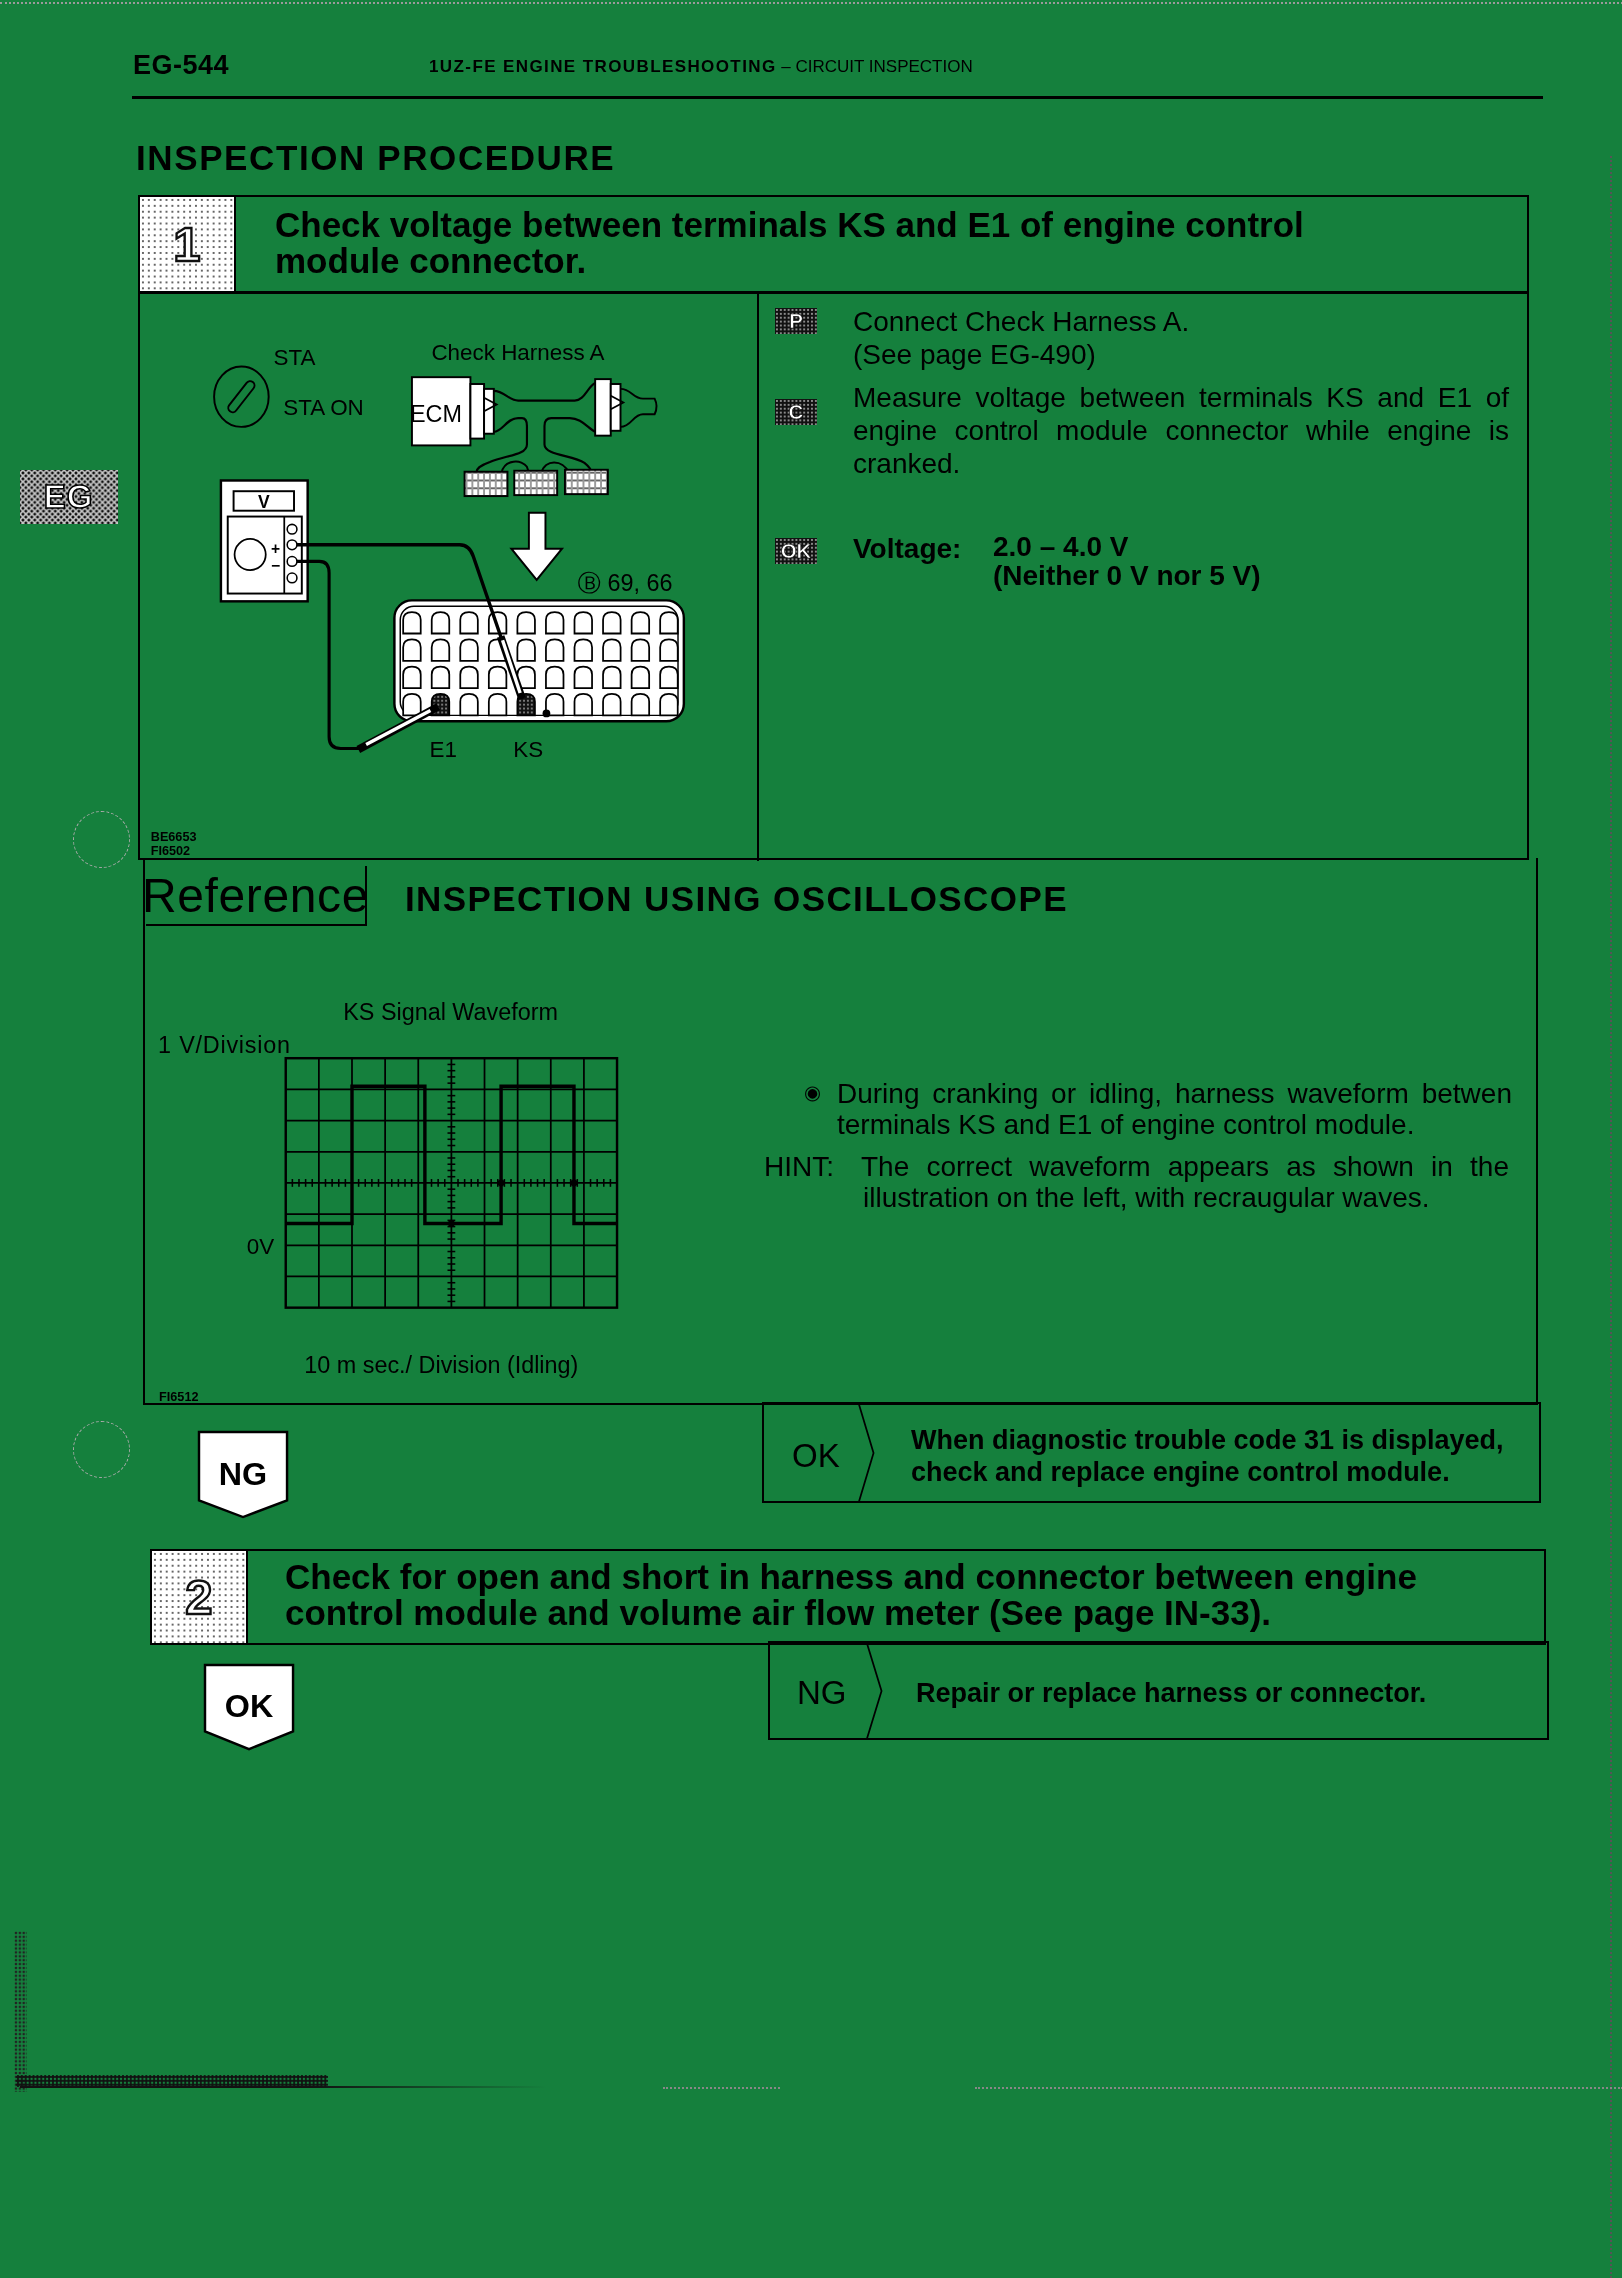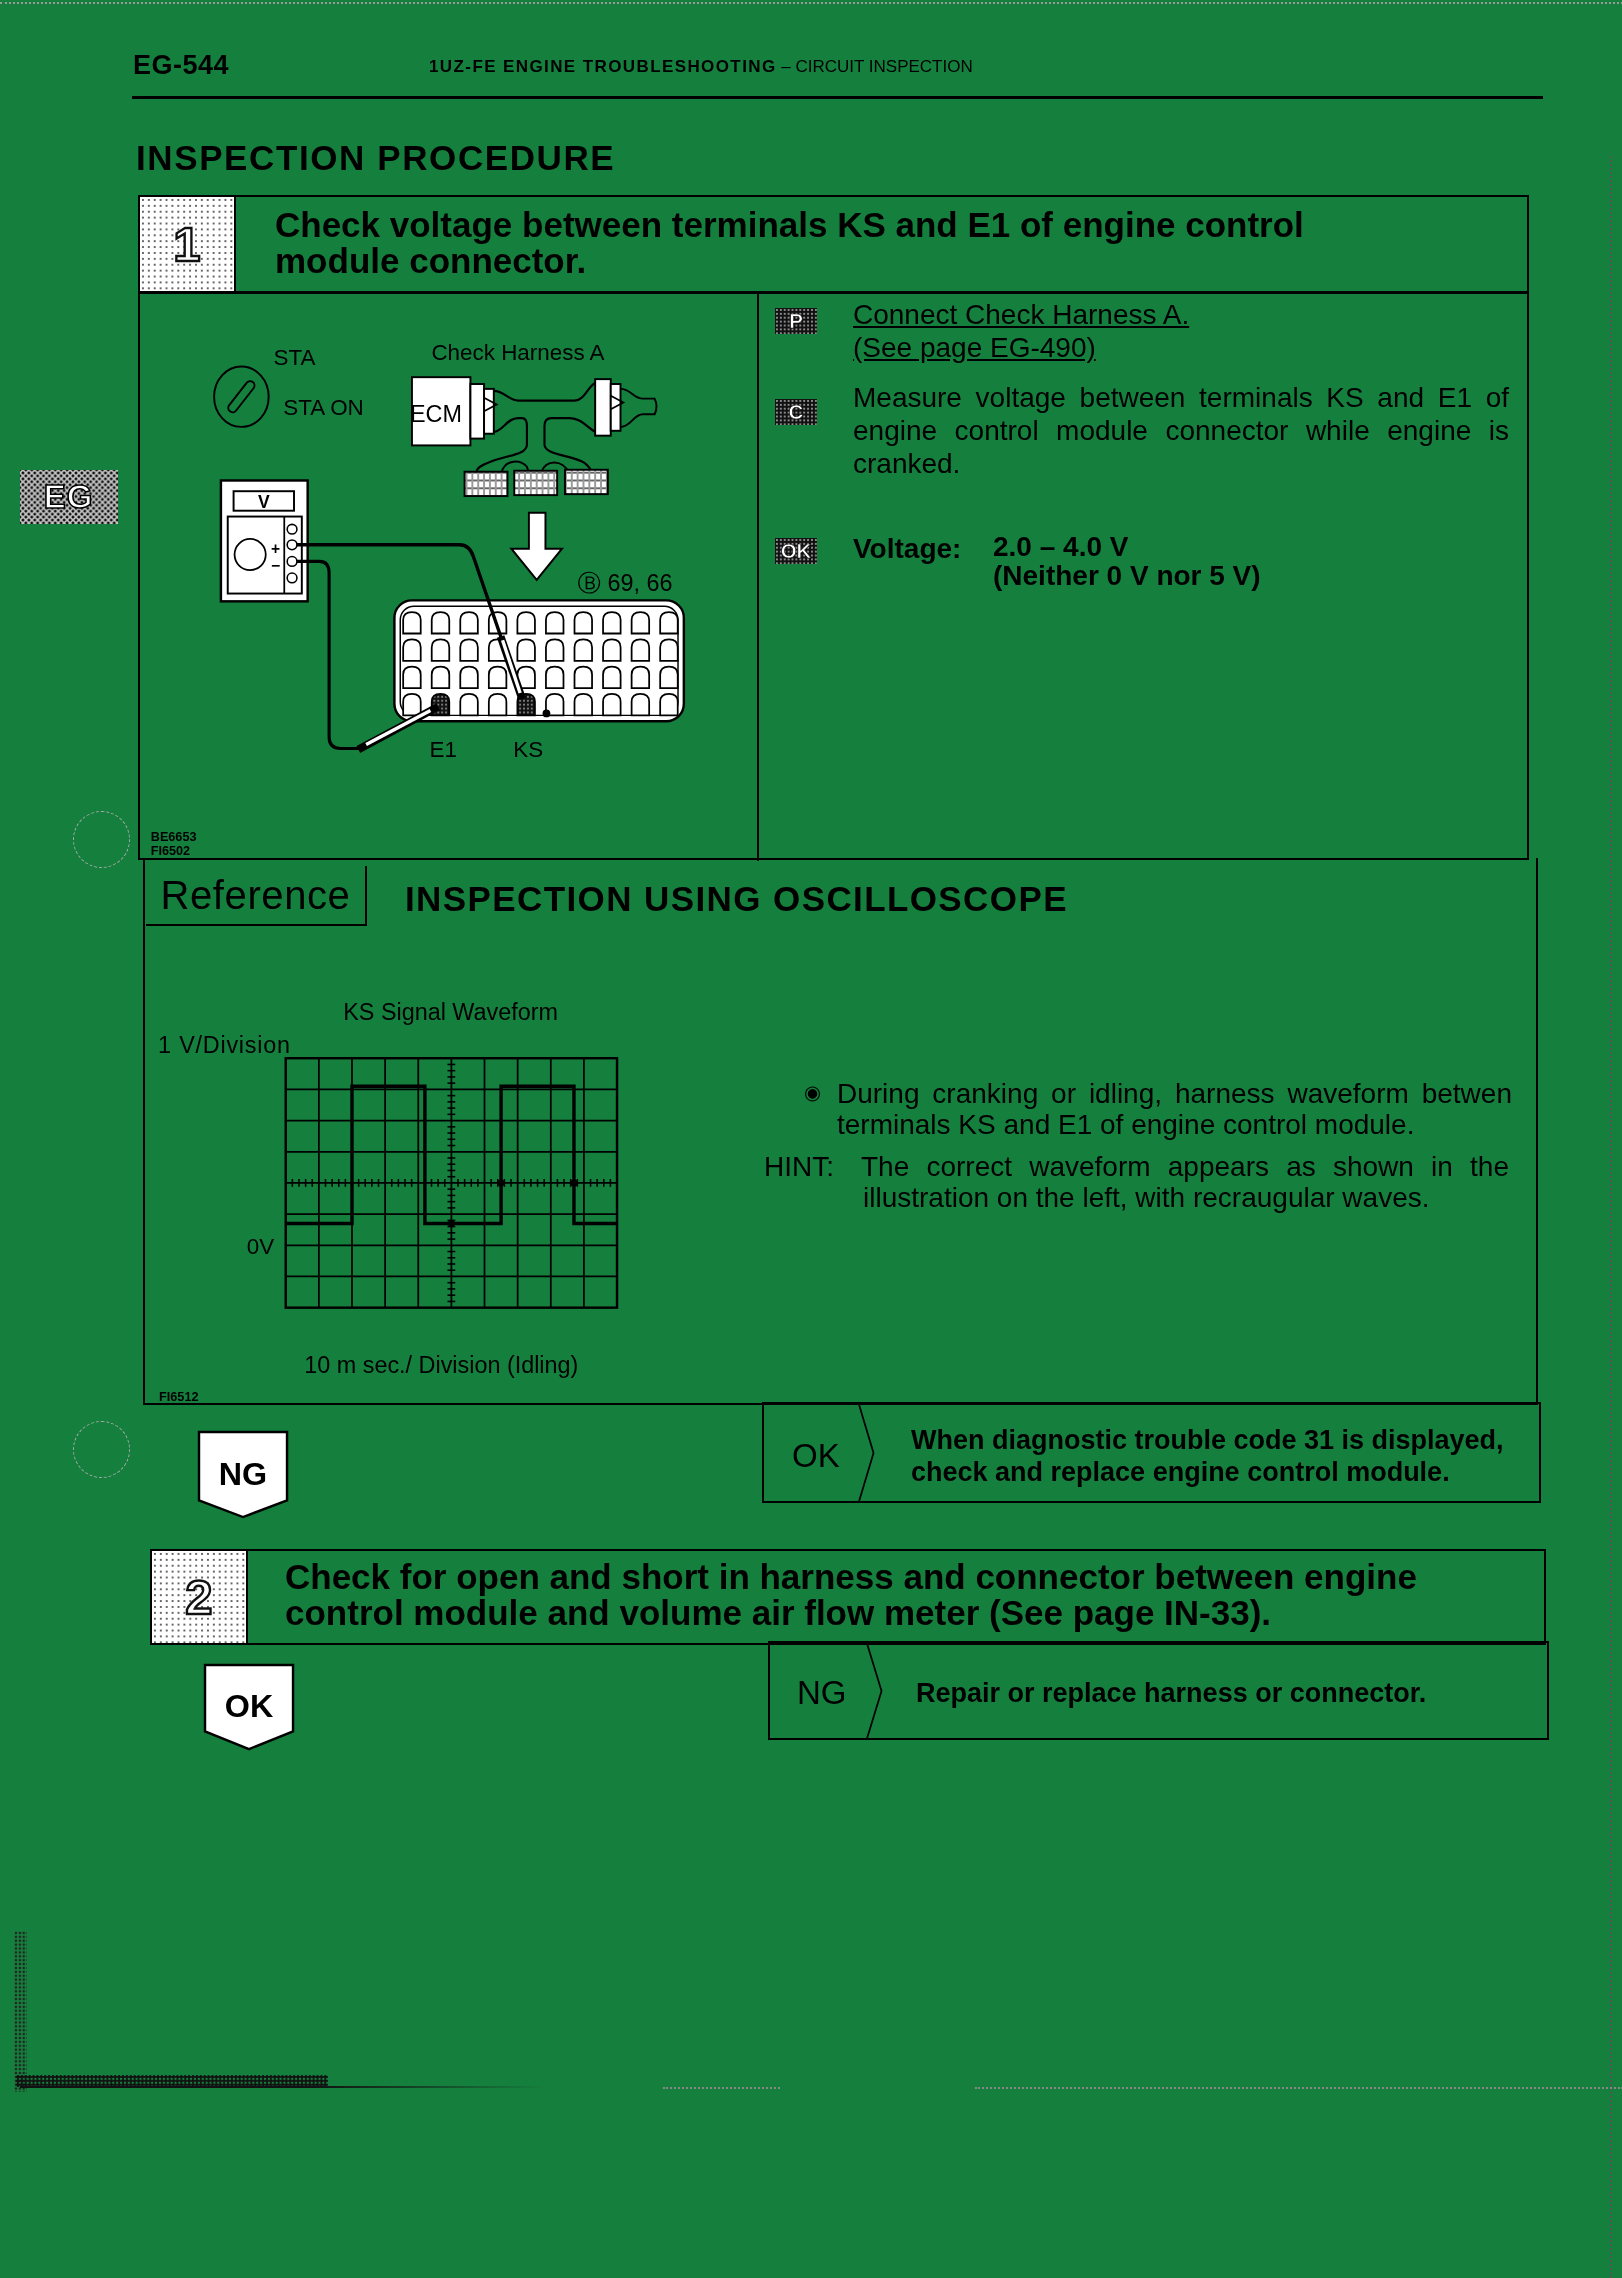--- a/index.html
+++ b/index.html
@@ -51,21 +51,21 @@
   .badge { width:42px; height:26px; box-sizing:border-box;
            background-color:#111;
            background-image:radial-gradient(#8a8a8a 0.9px, transparent 1.3px); background-size:3.9px 3.9px;
            color:#fff; font-size:20.5px; font-weight:bold; line-height:26px; text-align:center; -webkit-text-stroke:0.6px #000; }
   .body-txt { font-size:28px; line-height:33px; }
   .just { text-align:justify; text-align-last:justify; white-space:nowrap; }
   .bold { font-weight:bold; }
 
   
   .ref-label-box { left:146px; top:866px; width:221px; height:60px; box-sizing:border-box; border:2.4px solid #000; border-top:none; border-left:none;
-                   display:flex; align-items:center; justify-content:center; font-size:40px; letter-spacing:0.6px; }
+                   display:flex; align-items:center; justify-content:center; font-size:48px; letter-spacing:0.6px; }
   .ref-title { left:405px; top:881px; font-size:35px; font-weight:bold; line-height:35px; letter-spacing:1.4px; }
   .ref-txt { font-size:28px; line-height:31px; }
 
   
   .res-box { box-sizing:border-box; border:2.4px solid #000; }
   .res-label { font-size:33px; line-height:35px; }
   .res-txt { font-size:27px; font-weight:bold; line-height:32px; }
   .arrow-label { font-size:33px; font-weight:bold; }
 </style>
 </head>
@@ -217,21 +217,21 @@
     <line x1="376" y1="763" x2="442" y2="728" stroke="#fff" stroke-width="3.5"></line>
 
     <text x="441" y="776" font-size="23">E1</text>
     <text x="527" y="776" font-size="23">KS</text>
 
     <text x="155" y="862" font-size="13" font-weight="bold">BE6653</text>
     <text x="155" y="876" font-size="13" font-weight="bold">FI6502</text>
   </svg>
 
   <div class="abs badge" style="left:775px;top:308px;">P</div>
-  <div class="abs body-txt" style="left:853px;top:298px;text-decoration:underline;">
+  <div class="abs body-txt" style="left:853px;top:305px;">
     <div class="line">Connect Check Harness A.</div>
     <div class="line">(See page EG-490)</div>
   </div>
 
   <div class="abs badge" style="left:775px;top:399px;">C</div>
   <div class="abs body-txt" style="left:853px;top:381px;width:656px;">
     <div class="just">Measure voltage between terminals KS and E1 of</div>
     <div class="just">engine control module connector while engine is</div>
     <div class="line">cranked.</div>
   </div>

